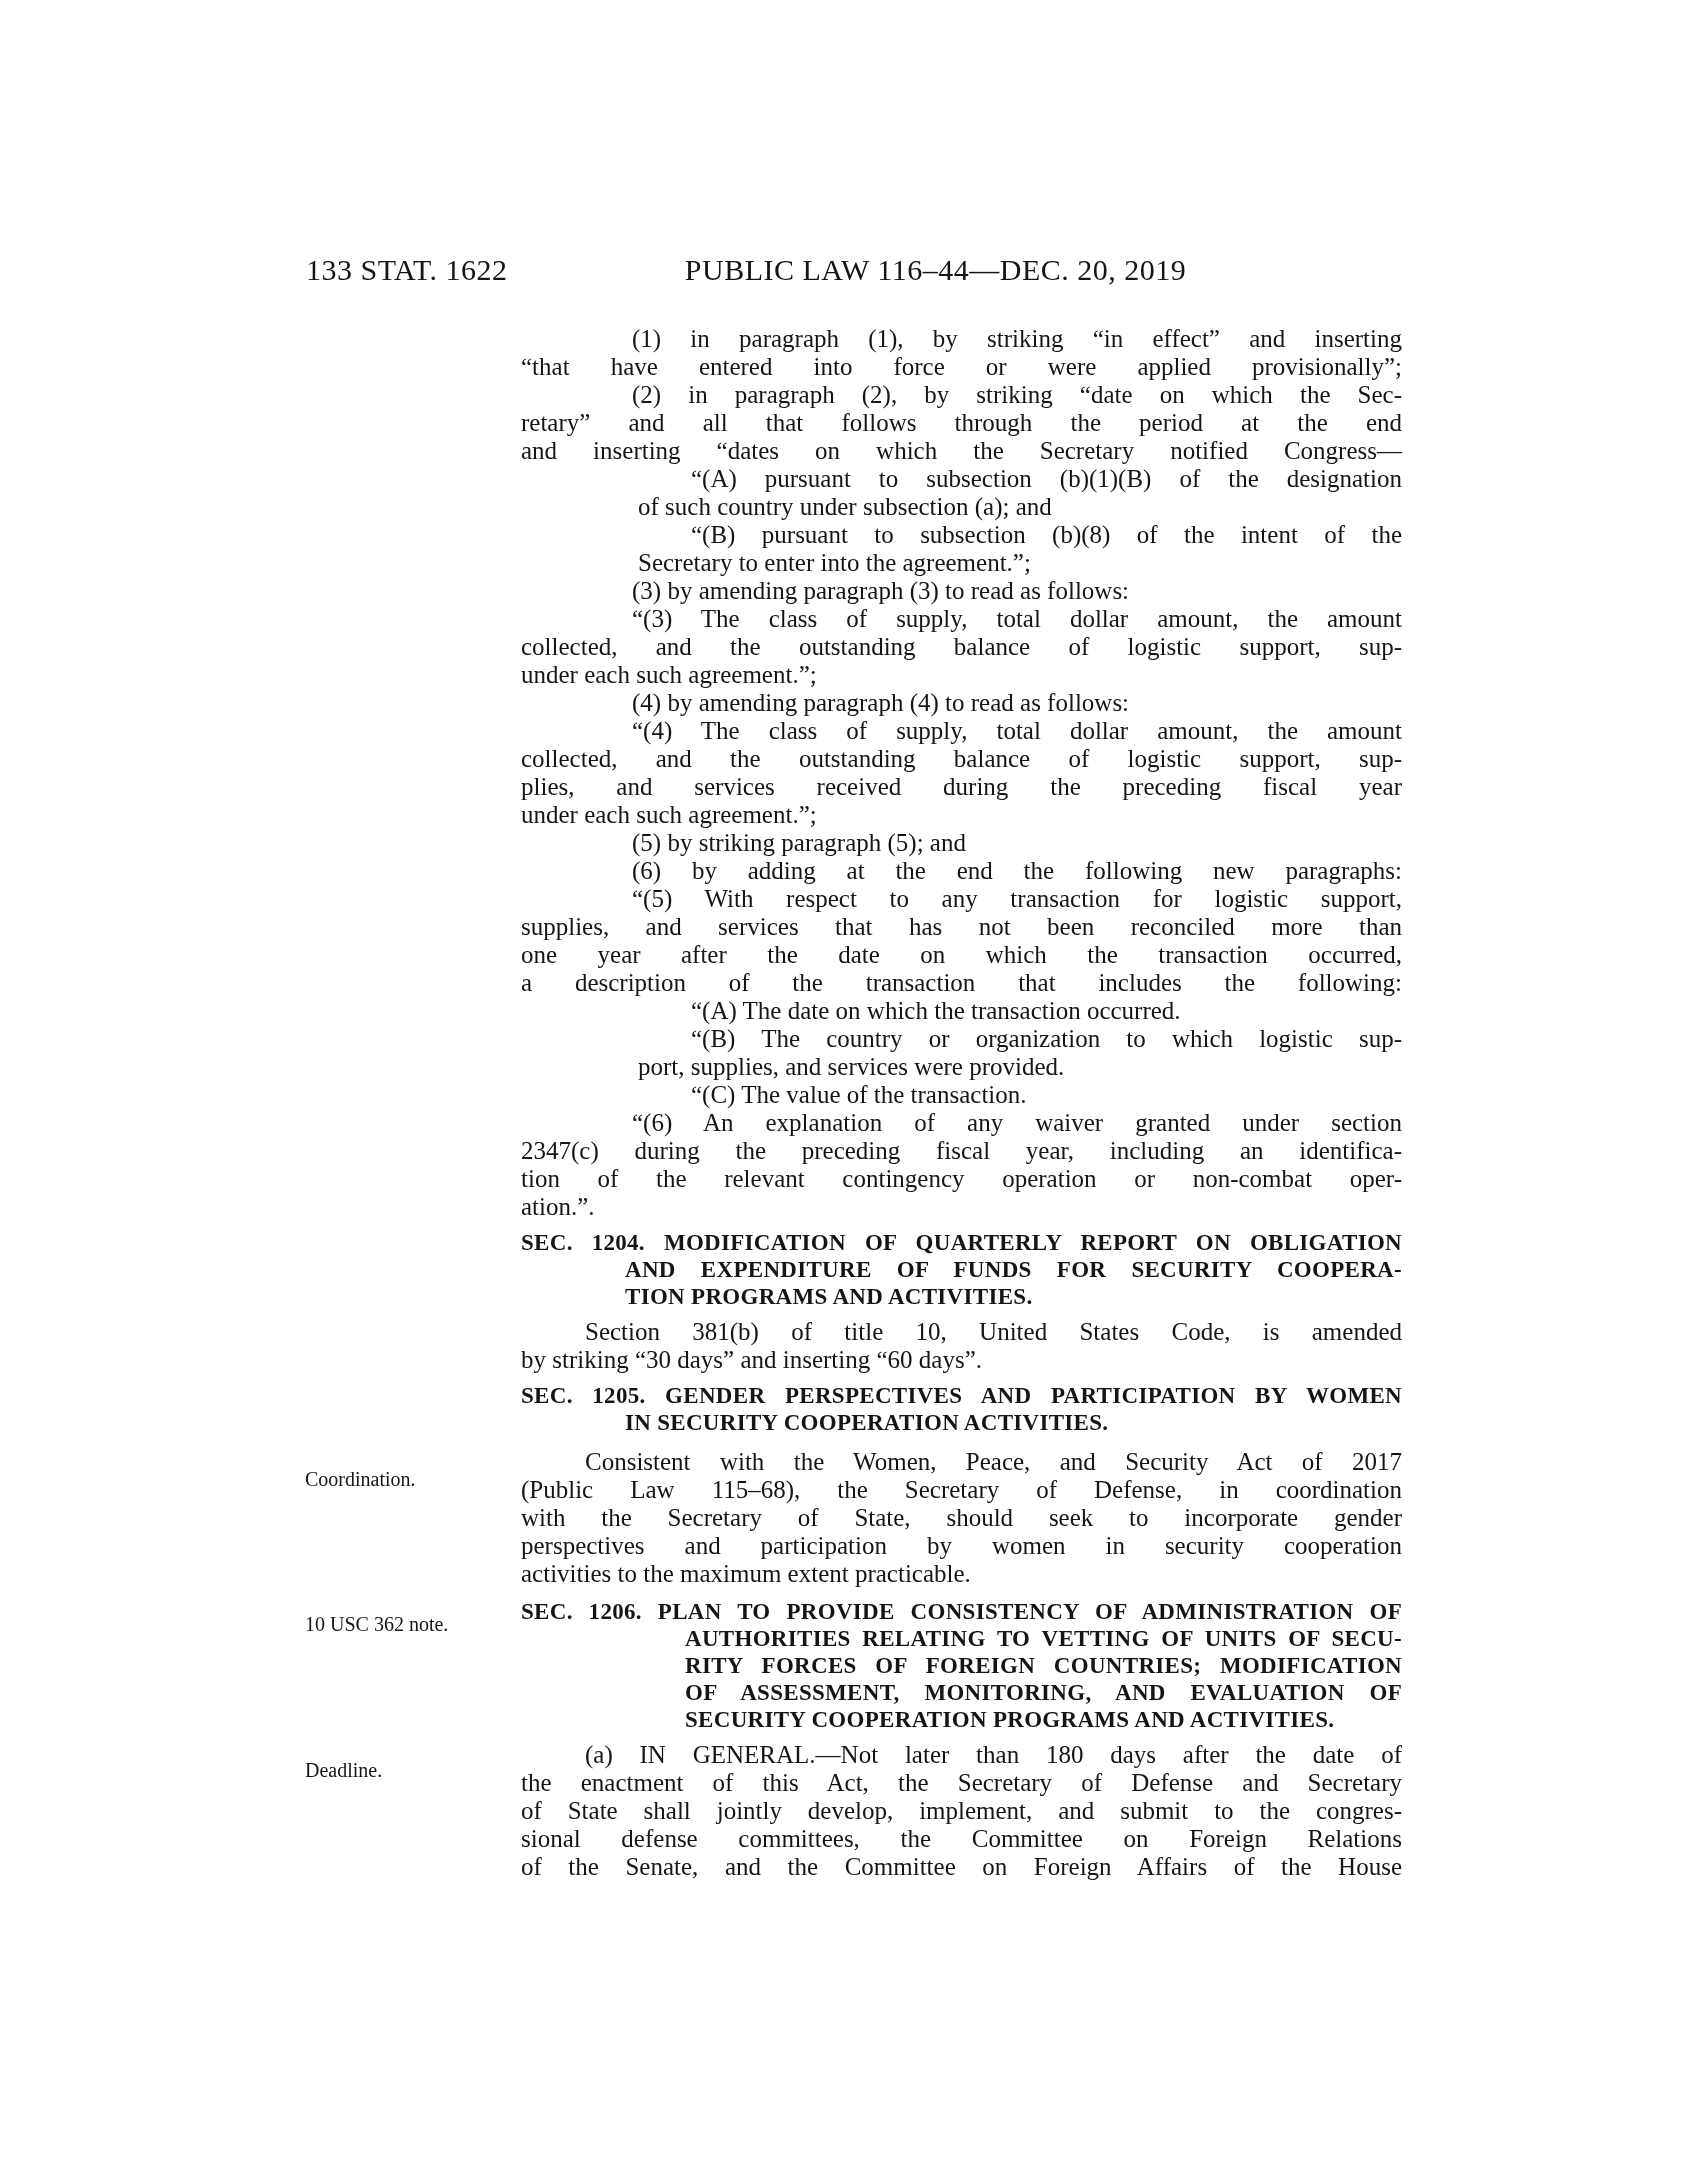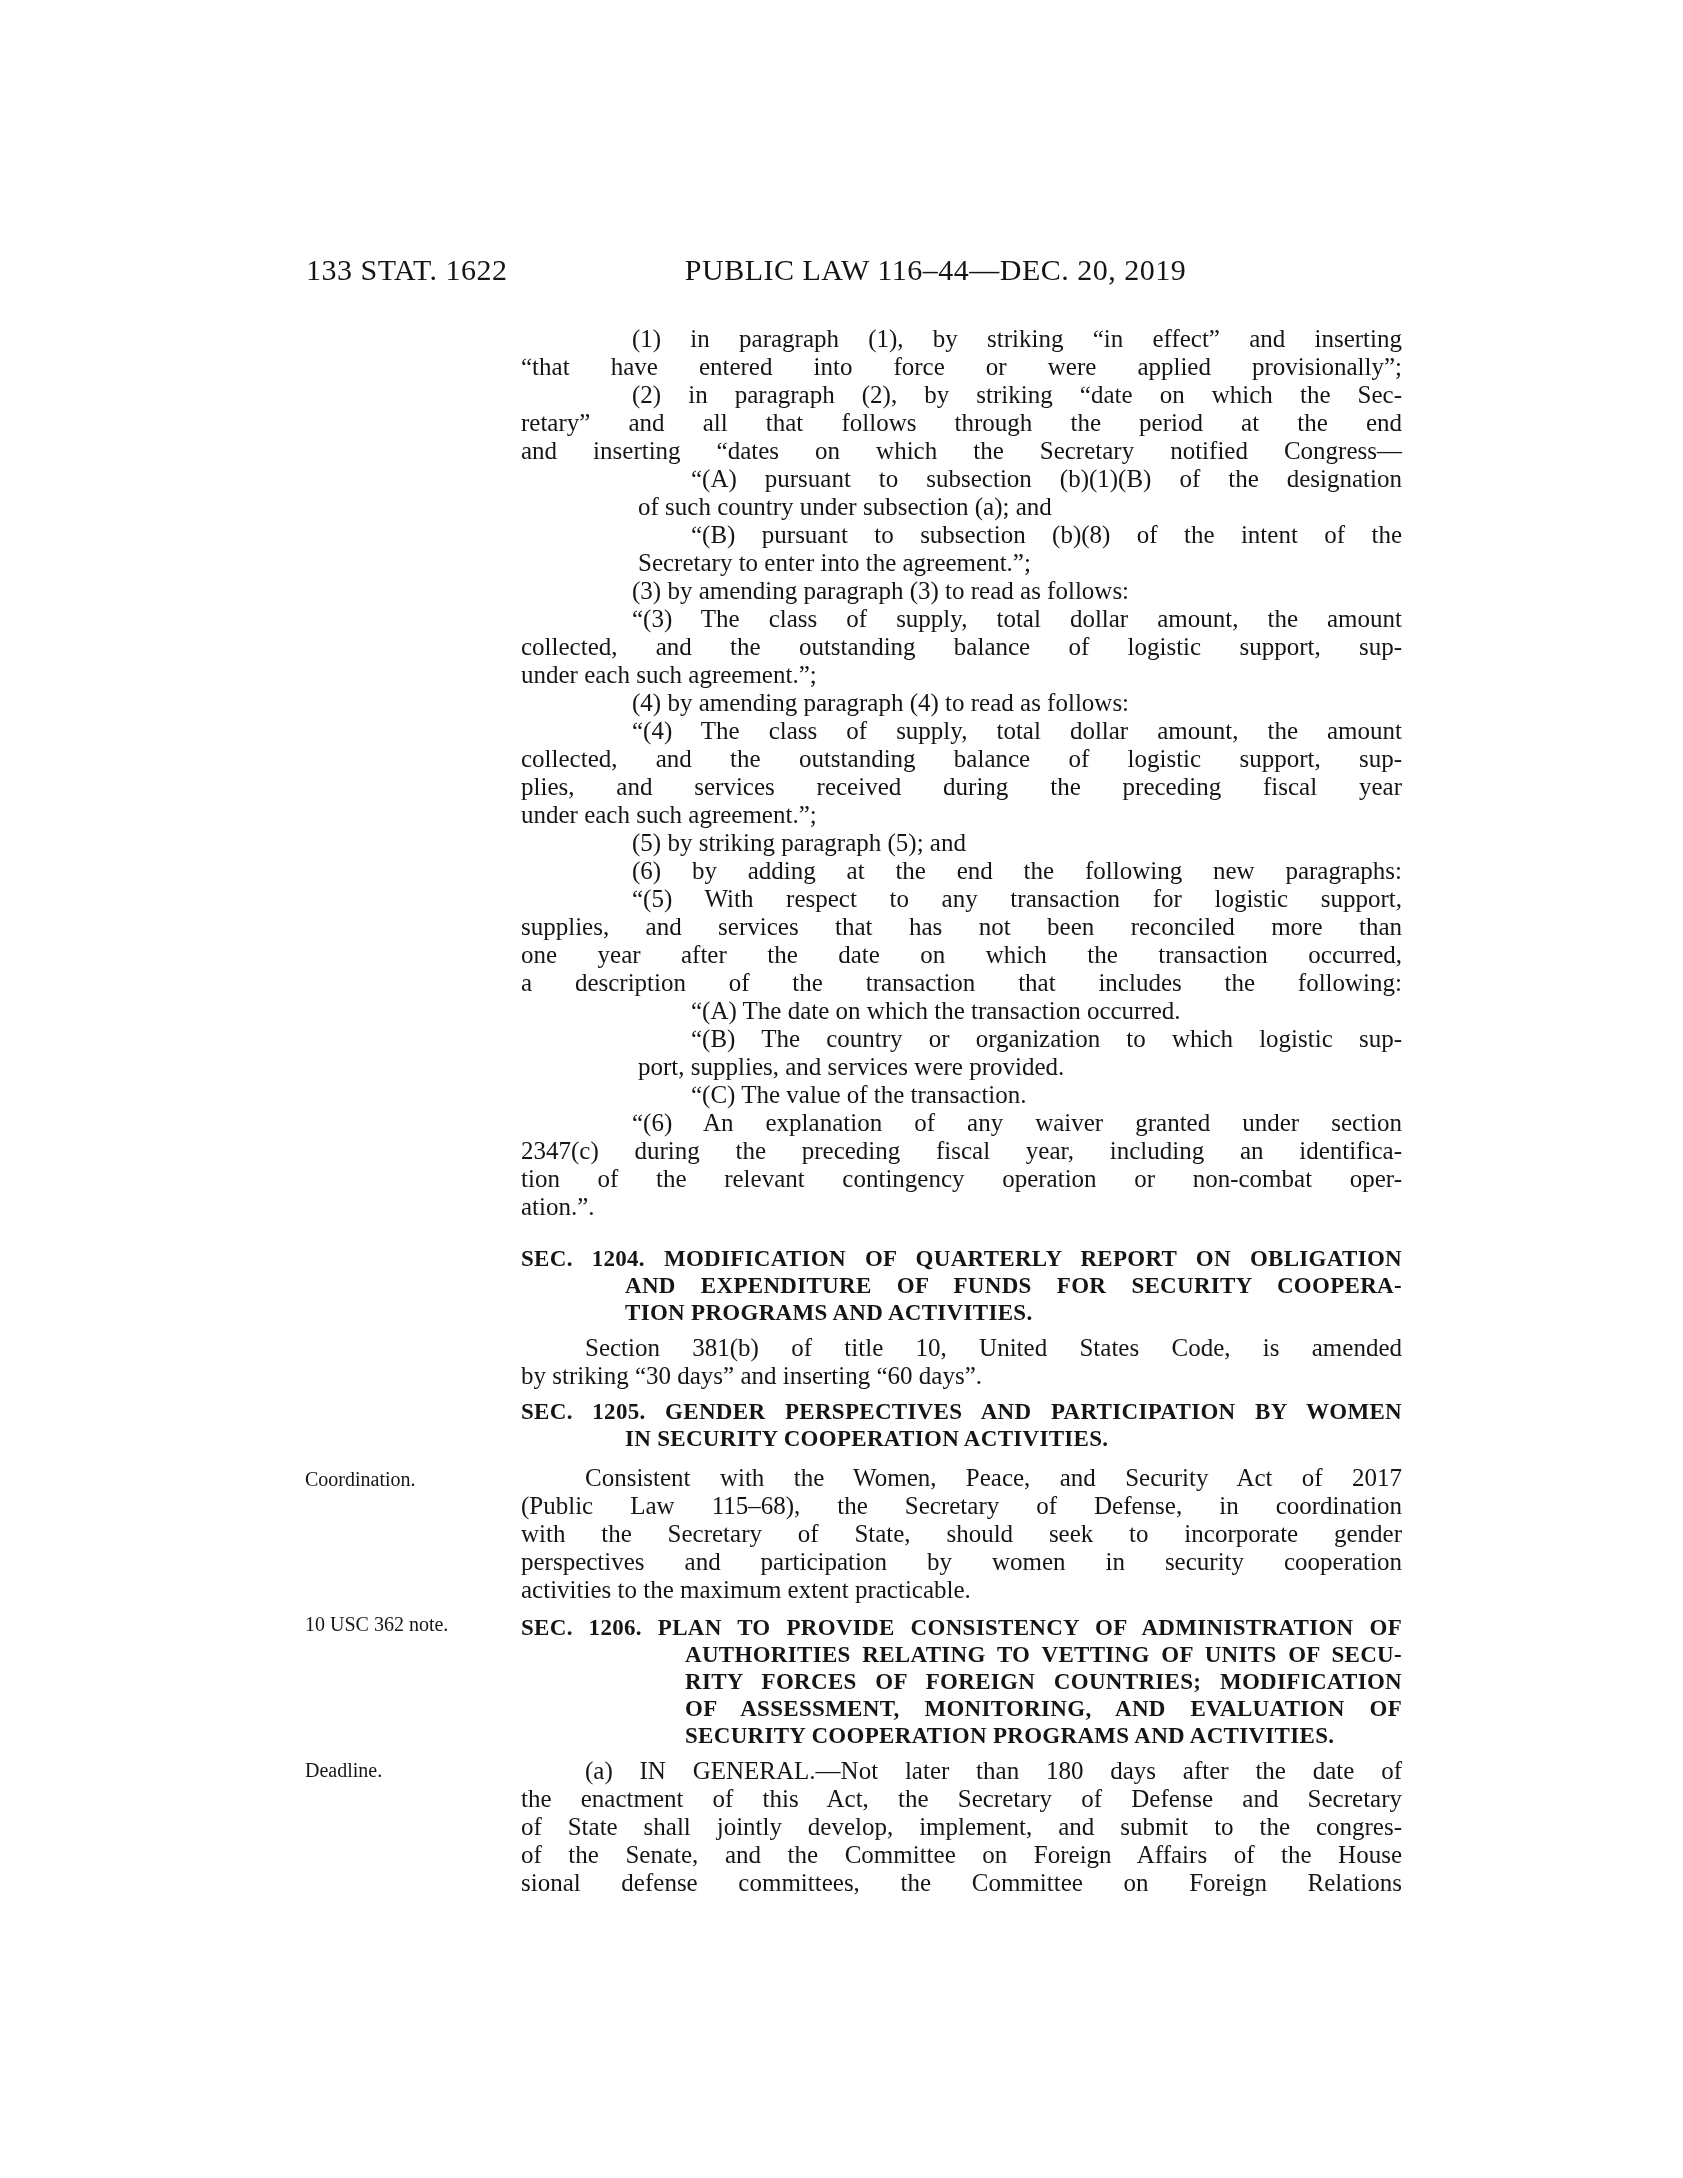--- a/index.html
+++ b/index.html
@@ -30,21 +30,21 @@
   .j{text-align:justify;text-align-last:justify;}
   .i1{margin-left:111px;}   
   .iA{margin-left:170px;}   
   .iAw{margin-left:117px;}  
   .is{margin-left:64px;}    
   .hc{margin-left:104px;}   
   .hc2{margin-left:164px;}  
   .heading .ln{
     font-weight:bold;font-size:23px;line-height:27px;letter-spacing:0.3px;
   }
-  .h1204{margin-top:24px;}
+  .h1204{margin-top:8px;}
   .p1204{margin-top:8px;}
   .h1205{margin-top:8px;}
   .p1205{margin-top:12px;}
   .h1206{margin-top:10px;}
   .p1206{margin-top:8px;}
   
   .margin-note{
     position:absolute;left:305px;
     font-size:20px;line-height:24px;
   }
@@ -126,22 +126,22 @@
       <div class="ln hc2 j">AUTHORITIES RELATING TO VETTING OF UNITS OF SECU-</div>
       <div class="ln hc2 j">RITY FORCES OF FOREIGN COUNTRIES; MODIFICATION</div>
       <div class="ln hc2 j">OF ASSESSMENT, MONITORING, AND EVALUATION OF</div>
       <div class="ln hc2">SECURITY COOPERATION PROGRAMS AND ACTIVITIES.</div>
     </div>
 
     <div class="block p1206">
       <div class="ln is j">(a) IN GENERAL.—Not later than 180 days after the date of</div>
       <div class="ln j">the enactment of this Act, the Secretary of Defense and Secretary</div>
       <div class="ln j">of State shall jointly develop, implement, and submit to the congres-</div>
+      <div class="ln j">sional defense committees, the Committee on Foreign Relations</div>
       <div class="ln j">of the Senate, and the Committee on Foreign Affairs of the House</div>
-      <div class="ln j">sional defense committees, the Committee on Foreign Relations</div>
     </div>
 
   </div>
 
   <div class="margin-note mn-coordination">Coordination.</div>
   <div class="margin-note mn-usc">10 USC 362 note.</div>
   <div class="margin-note mn-deadline">Deadline.</div>
 
 </div>
 

